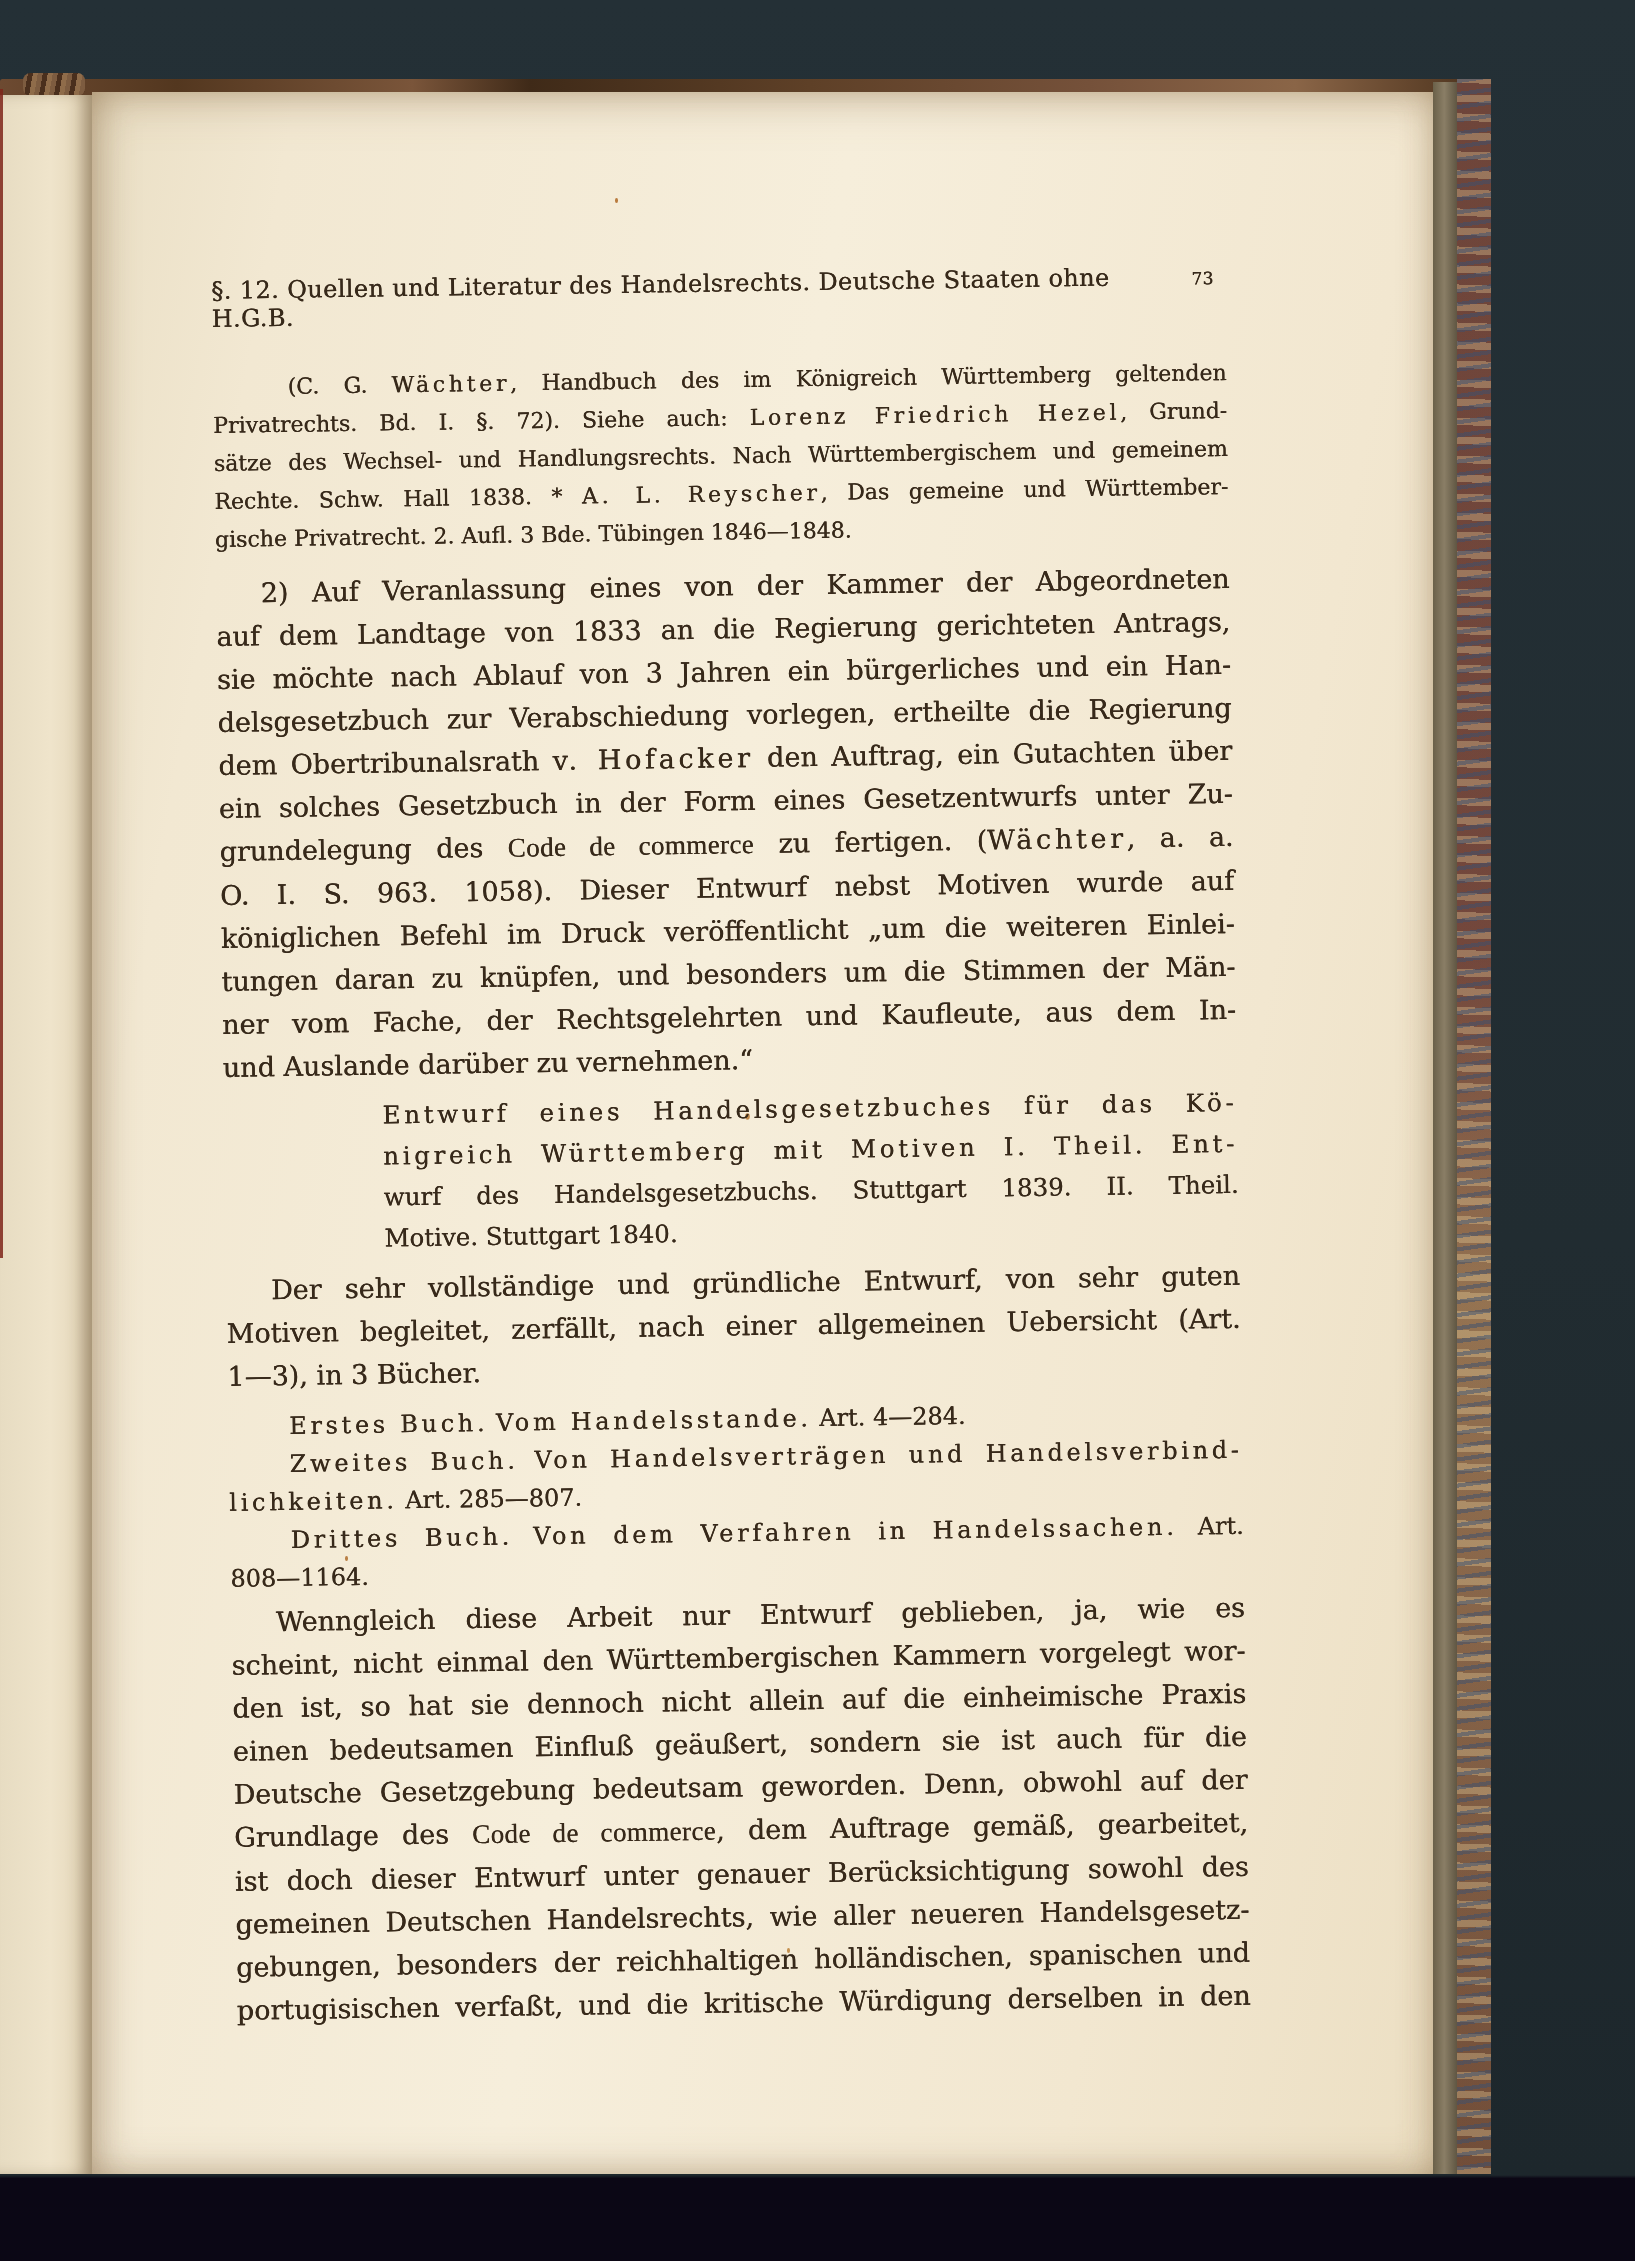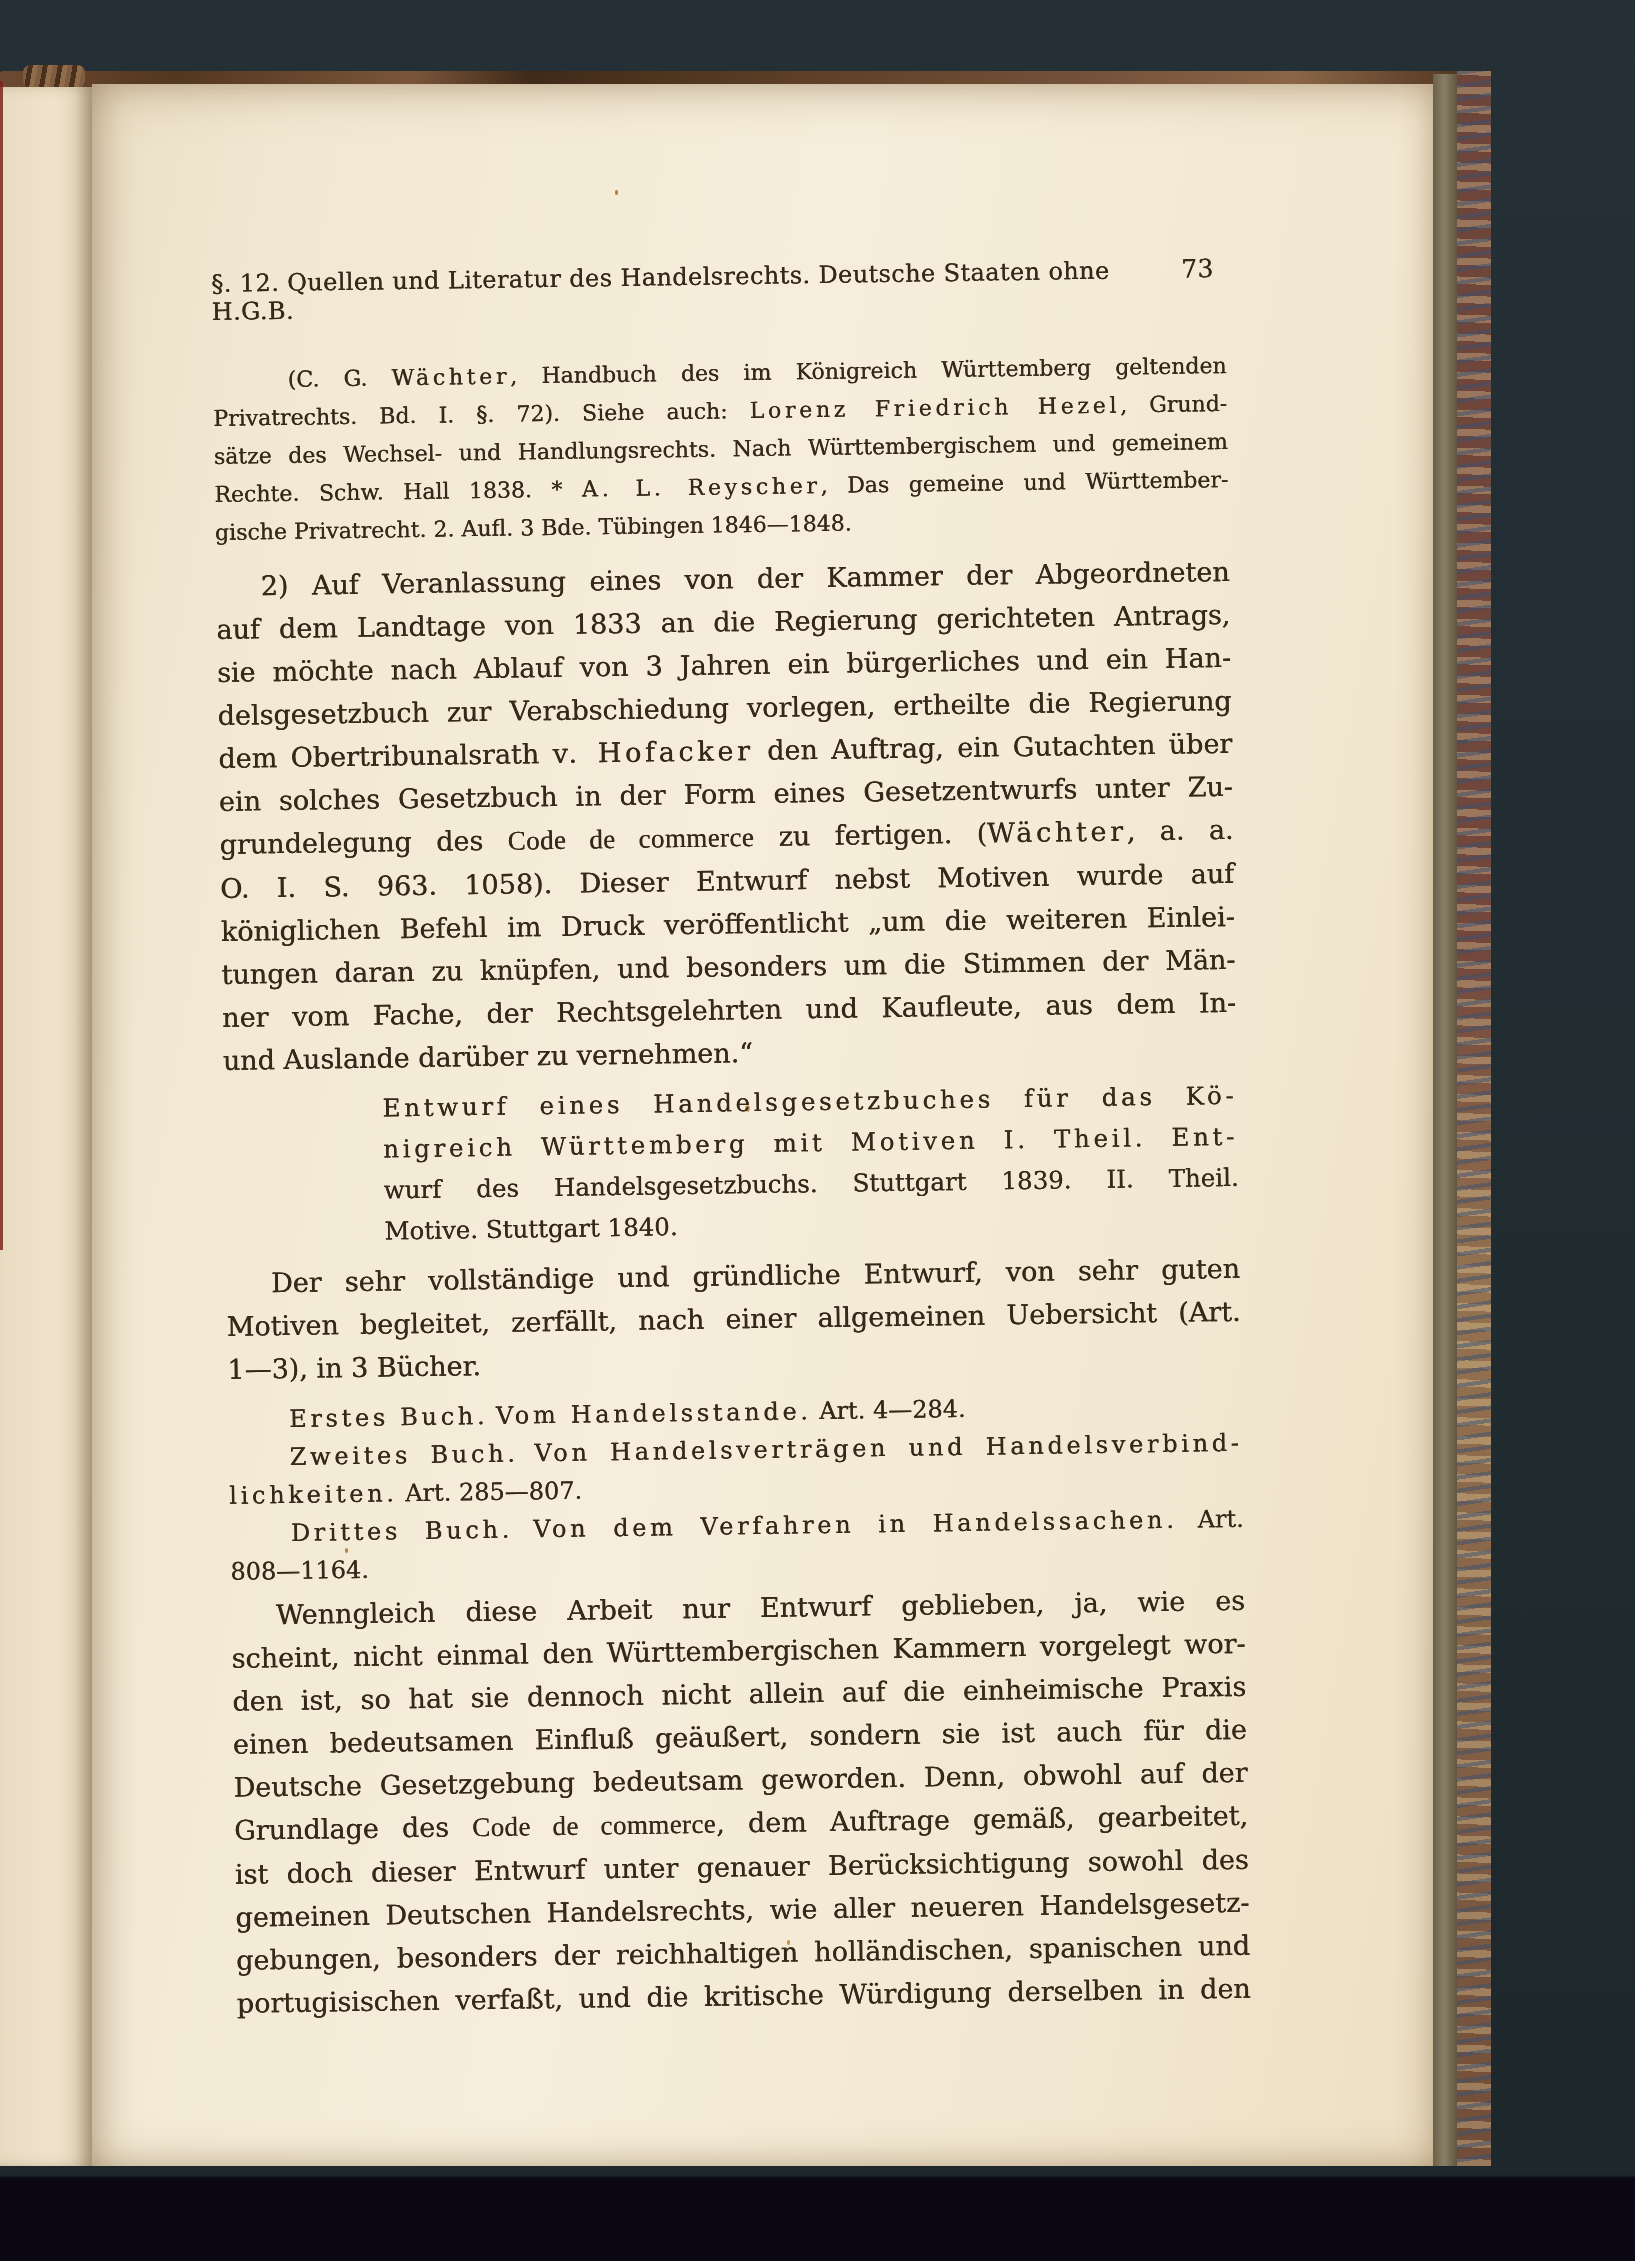--- a/index.html
+++ b/index.html
@@ -1,21 +1,21 @@
 <!DOCTYPE html>
 <html style="font-size:13px"><head>
 <meta charset="utf-8">
 <style>
   html,body { margin:0; padding:0; background:#101518; }
   .stage {
     position:relative; width:1636px; height:2261px; overflow:hidden;
     background: linear-gradient(180deg, #243036 0%, #212c31 55%, #1d272c 96.2%, #0b0715 96.35%, #0b0715 100%);
     font-family:"DejaVu Serif", serif;
   }
-  .page { position:absolute; left:0; top:71px; width:1491px; height:2098px; }
+  .page { position:absolute; left:0; top:79px; width:1491px; height:2098px; }
 
   .edge-top {
     position:absolute; left:0; top:0; width:1472px; height:19.6px;
     background: linear-gradient(90deg,#6d4a31 0%,#53371f 12%,#7a553a 28%,#3f2a18 36%,#5e4027 55%,#75513a 74%,#8a6547 88%,#4f351f 100%);
     border-radius: 2.5px 2.5px 0 0;
   }
   .headband {
     position:absolute; left:23px; top:-6.5px; width:62px; height:23px; border-radius:7.4px;
     background: repeating-linear-gradient(100deg,#7d5c40 0 4.9px,#4a2f1d 4.9px 9.8px,#8f6c4a 9.8px 14.7px);
   }
@@ -55,21 +55,21 @@
       linear-gradient(180deg, #6e463c 0%, #74493e 42%, #9d7e58 58%, #8a6a4c 76%, #72503a 100%);
   }
 
   .text-area {
     position:absolute; left:211px; top:198px; width:1014px;
     transform: rotate(-0.85deg); transform-origin: 0 0;
     color:#37291a; text-shadow: 0.3px 0 0 currentColor;
   }
   .header-row { display:flex; justify-content:space-between; align-items:baseline;
     font-size:24px; letter-spacing:0.4px; margin-bottom:36px; }
-  .header-row .pageno { font-size:25px; padding-right:11.4px; }
+  .header-row .pageno { font-size:17px; padding-right:11.4px; }
 
   .para { margin:0; }
   .line { min-height:1em; }
   .line.j { text-align:justify; text-align-last:justify; }
   .sp { letter-spacing:3.7px; }
   .ant { font-family:"Liberation Serif", serif; letter-spacing:0.4px; }
 
   .petit { font-size:22px; line-height:38px; margin-bottom:13px; }
   .petit .ind { text-indent:75px; }
   .body  { font-size:27px; line-height:43px; margin-bottom:3.3px; }

